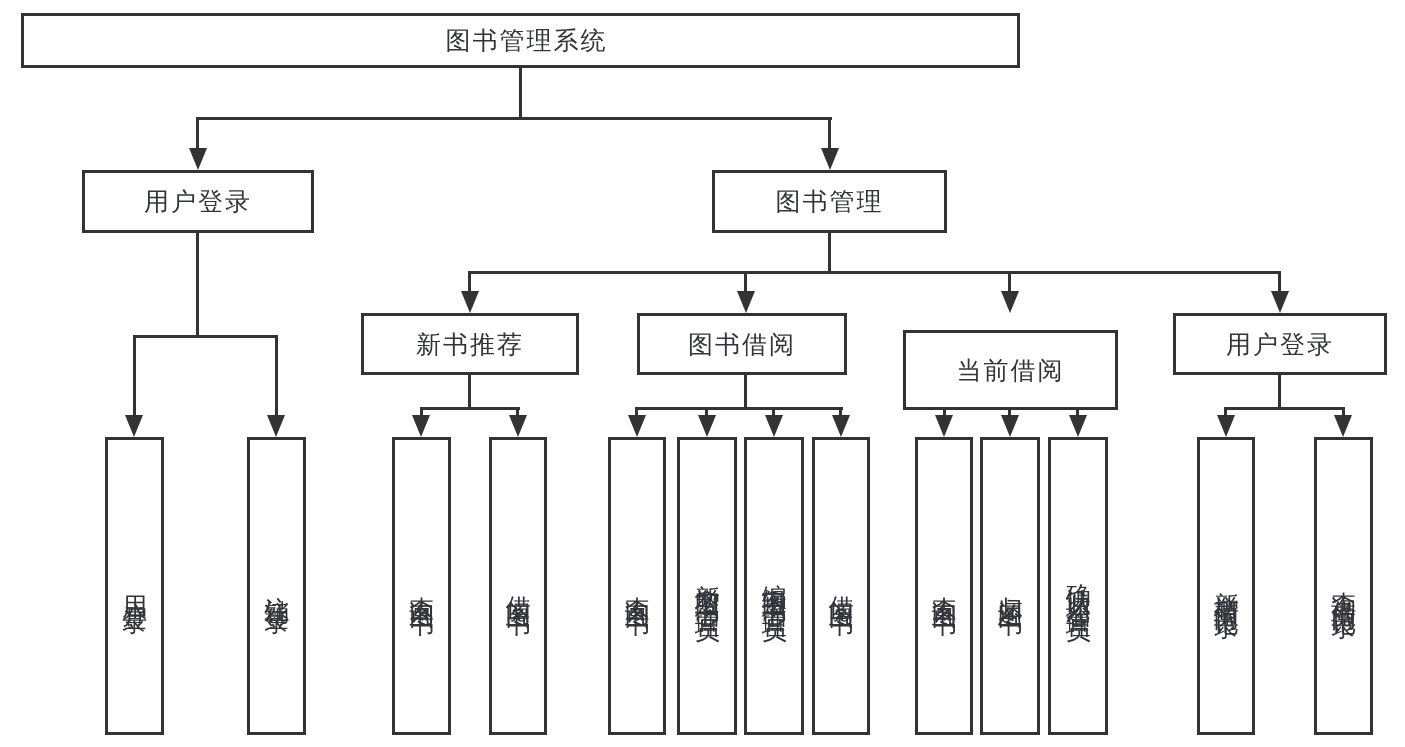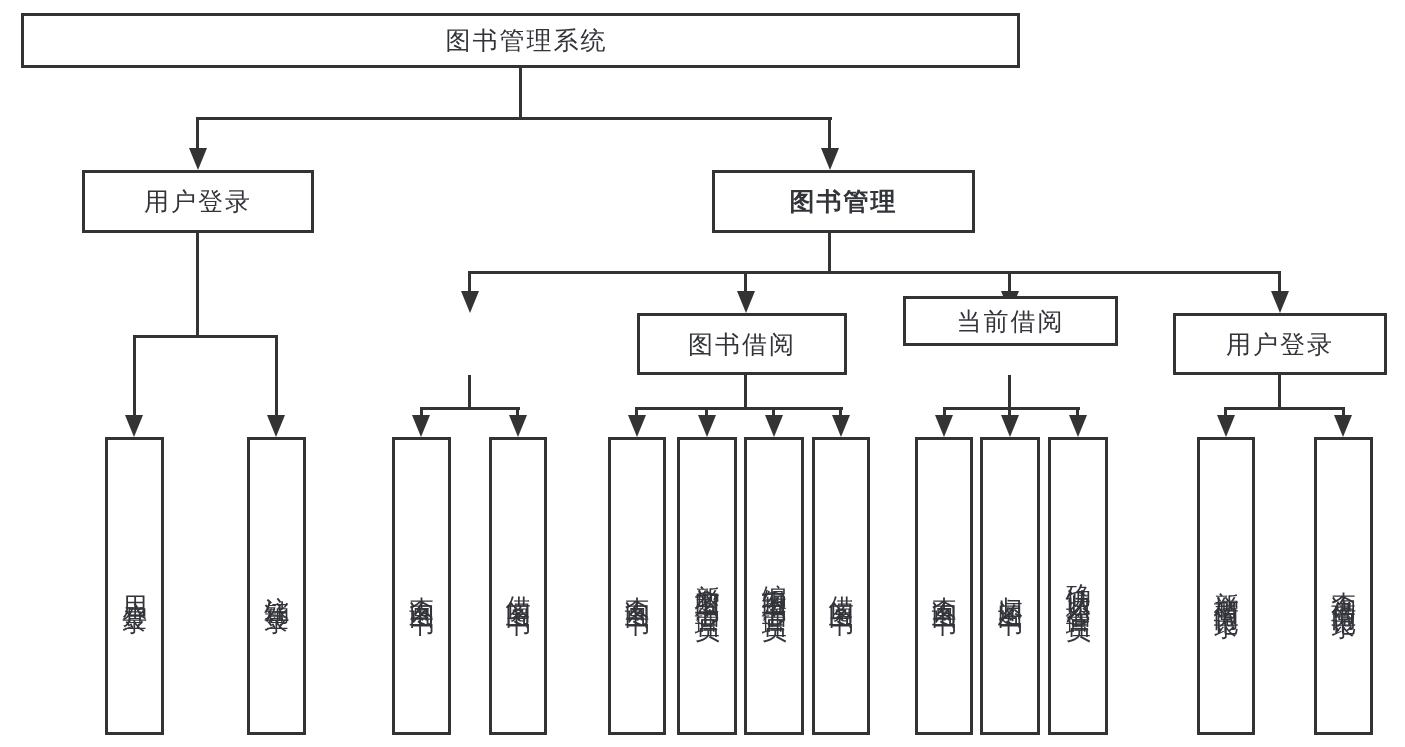--- a/index.html
+++ b/index.html
@@ -43,21 +43,21 @@
     <div class="hline" style="left:196px;top:117px;width:636px;"></div>
     <div class="vline" style="left:196px;top:120px;height:30px;"></div>
     <div class="arr" style="left:189px;top:148px;"></div>
     <div class="vline" style="left:828px;top:120px;height:30px;"></div>
     <div class="arr" style="left:821px;top:148px;"></div>
   </div>
 
   <div class="box hbox" style="left:82px;top:170px;width:232px;height:63px;">
     <span>用户登录</span>
   </div>
-  <div class="box hbox" style="left:712px;top:170px;width:263px;height:63px;font-weight:bold;">
+  <div class="box hbox" style="left:712px;top:170px;width:235px;height:63px;">
     <span>图书管理</span>
   </div>
 
   <div>
     <div class="vline" style="left:196px;top:233px;height:104px;"></div>
     <div class="hline" style="left:133px;top:335px;width:145px;"></div>
     <div class="vline" style="left:133px;top:338px;height:79px;"></div>
     <div class="arr" style="left:125px;top:415px;"></div>
     <div class="vline" style="left:275px;top:338px;height:79px;"></div>
     <div class="arr" style="left:267px;top:415px;"></div>
@@ -69,24 +69,27 @@
     <div class="vline" style="left:468px;top:274px;height:19px;"></div>
     <div class="arr" style="left:461px;top:291px;"></div>
     <div class="vline" style="left:744px;top:274px;height:19px;"></div>
     <div class="arr" style="left:737px;top:291px;"></div>
     <div class="vline" style="left:1008px;top:274px;height:19px;"></div>
     <div class="arr" style="left:1001px;top:291px;"></div>
     <div class="vline" style="left:1278px;top:274px;height:19px;"></div>
     <div class="arr" style="left:1271px;top:291px;"></div>
   </div>
 
+  <div class="box hbox" style="left:361px;top:313px;width:218px;height:62px;">
+    <span>新书推荐</span>
+  </div>
   <div class="box hbox" style="left:637px;top:313px;width:210px;height:62px;">
     <span>图书借阅</span>
   </div>
-  <div class="box hbox" style="left:903px;top:296px;width:215px;height:50px;">
+  <div class="box hbox" style="left:903px;top:330px;width:215px;height:80px;">
     <span>当前借阅</span>
   </div>
   <div class="box hbox" style="left:1173px;top:313px;width:214px;height:62px;">
     <span>用户登录</span>
   </div>
 
   <div>
     <div class="vline" style="left:468px;top:375px;height:35px;"></div>
     <div class="hline" style="left:420px;top:407px;width:100px;"></div>
     <div class="vline" style="left:420px;top:410px;height:7px;"></div>

